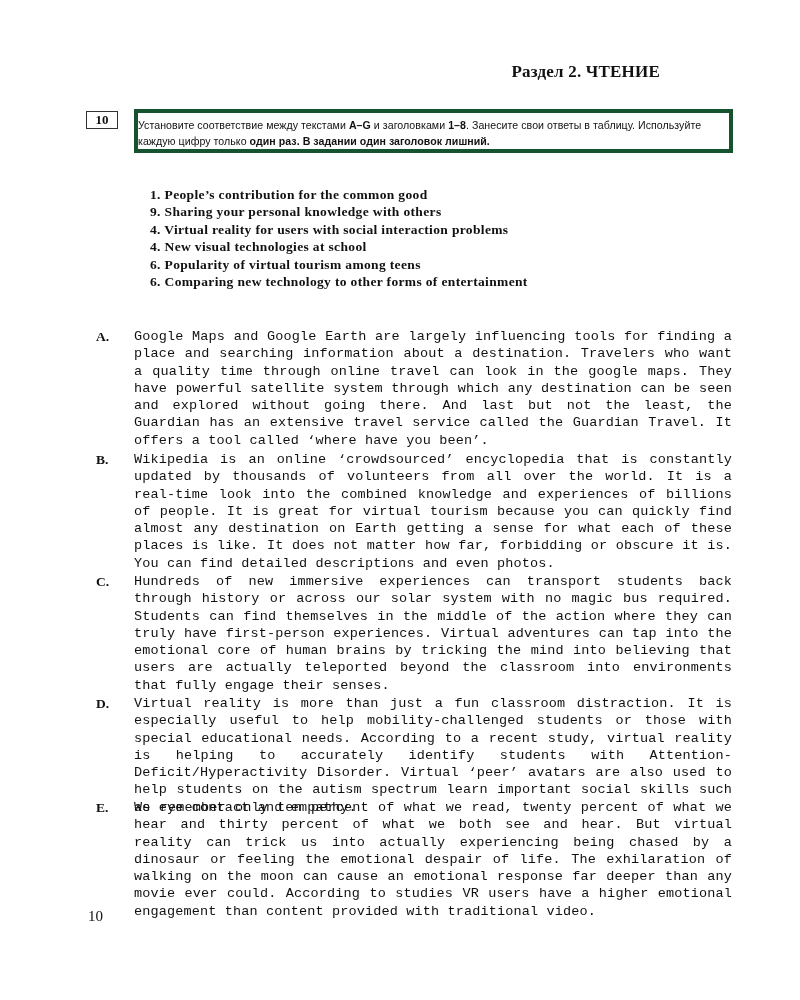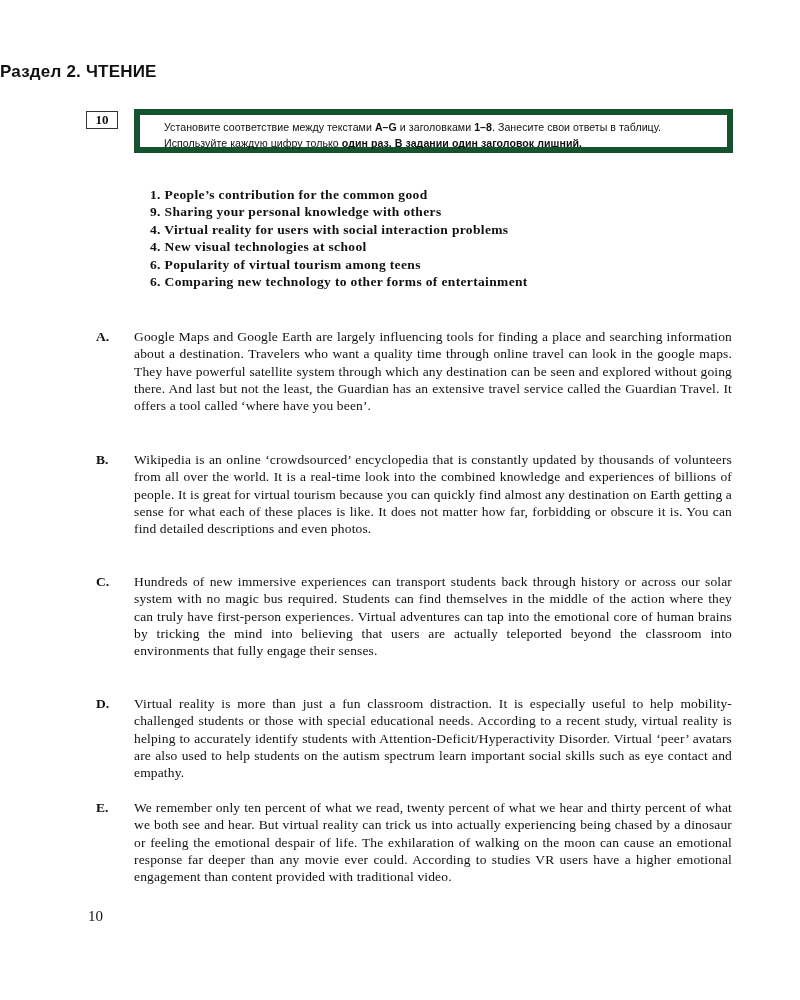--- a/index.html
+++ b/index.html
@@ -1,48 +1,48 @@
 <!DOCTYPE html>
 <html><head>
   <meta charset="utf-8">
   <style>
     html, body { margin: 0; padding: 0; background: #ffffff; }
     body { width: 800px; height: 1000px; position: relative; overflow: hidden; color: #111; }
     .page { position: absolute; left: 0; top: 0; width: 800px; height: 1000px; }
     .section-title {
-      position: absolute; left: 0; width: 660px; top: 62px; text-align: left;
-      font-family: Liberation Sans, sans-serif; font-weight: bold; font-size: 17px; letter-spacing: 0.2px;
+      position: absolute; left: 0; width: 660px; top: 62px; text-align: right;
+      font-family: Liberation Serif, serif; font-weight: bold; font-size: 17px; letter-spacing: 0.2px;
     }
     .task-num {
       position: absolute; left: 86px; top: 111px; width: 32px; height: 18px;
       border: 1px solid #333; box-sizing: border-box;
       font-family: "Liberation Serif", serif; font-weight: bold; font-size: 13px;
       text-align: center; line-height: 16px;
     }
     .instruction {
       position: absolute; left: 134px; top: 109px; width: 599px; height: 44px;
-      border: 6px solid #14532d; box-sizing: border-box;
+      border: 4px solid #14532d; box-sizing: border-box;
       font-family: "Liberation Sans", sans-serif; font-size: 10.6px; line-height: 15.5px;
-      padding: 5px 10px 0 24px; letter-spacing: 0.05px;
+      padding: 5px 10px 0 0; letter-spacing: 0.05px;
     }
     .instruction b { font-weight: bold; }
     .headings {
       position: absolute; left: 134px; top: 170px; margin: 16px; padding: 0; list-style: none;
       font-family: "Liberation Serif", serif; font-weight: bold; font-size: 13.5px; line-height: 17.4px;
       letter-spacing: 0.35px;
     }
     .headings li { white-space: nowrap; }
     .text-block { position: absolute; left: 96px; width: 640px; }
     .text-letter {
       position: absolute; left: 0; top: 0;
       font-family: "Liberation Serif", serif; font-weight: bold; font-size: 13.5px; line-height: 17.3px;
     }
     .text-body {
       position: absolute; left: 38px; top: 0; width: 598px;
-      font-family: Liberation Serif, serif; font-size: 13.5px; line-height: 17.3px;
+      font-family: Liberation Mono, monospace; font-size: 13.5px; line-height: 17.3px;
       text-align: justify; letter-spacing: 0.15px;
     }
     #block-a { top: 328px; }
     #block-b { top: 451px; }
     #block-c { top: 573px; }
     #block-d { top: 695px; }
     #block-e { top: 799px; }
     .page-number {
       position: absolute; left: 88px; top: 908px;
       font-family: "Liberation Serif", serif; font-size: 15px;

